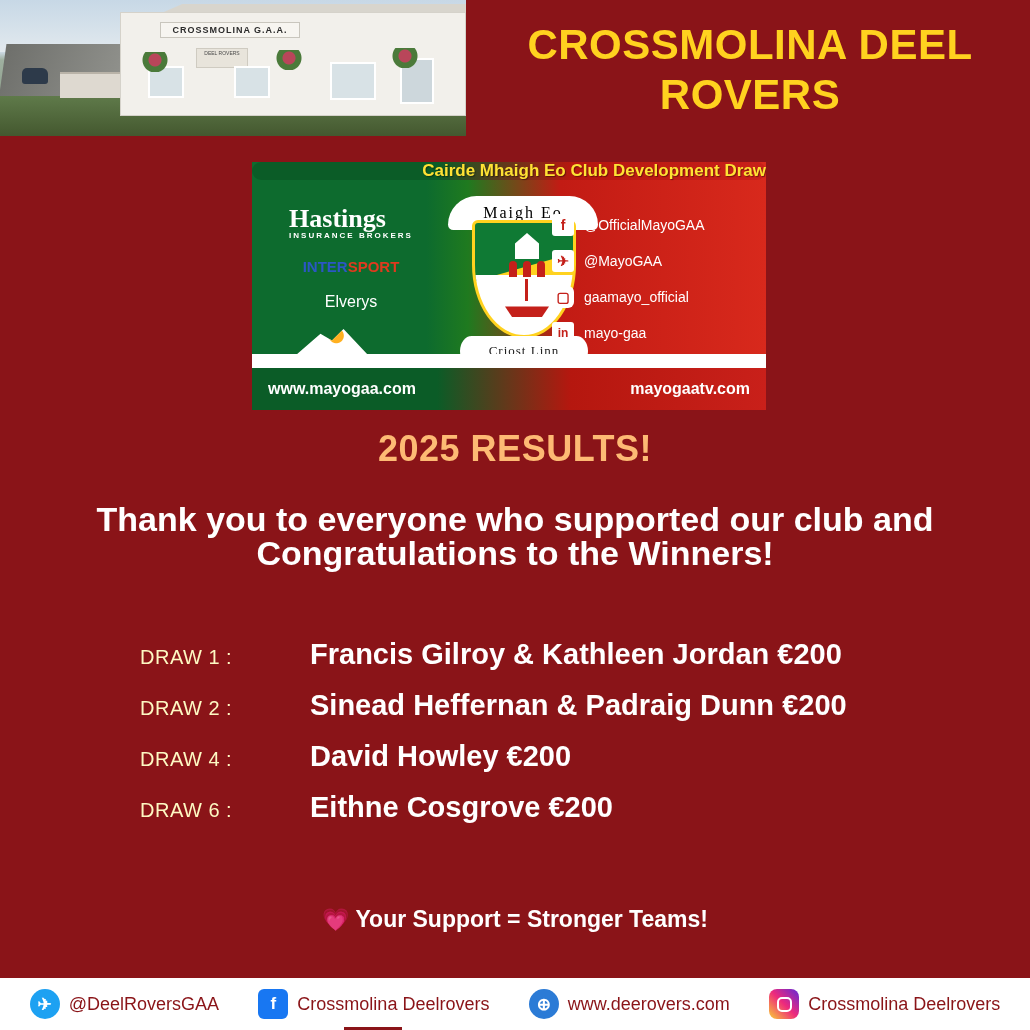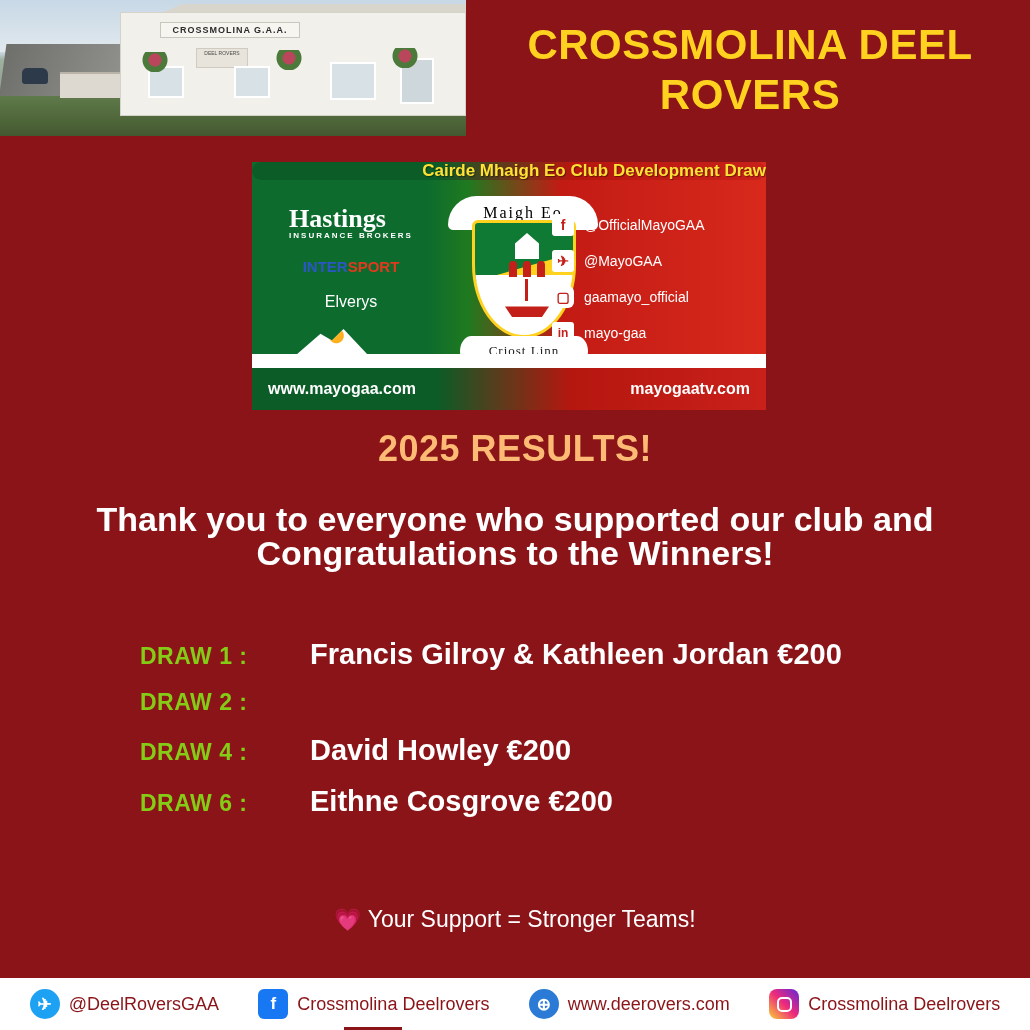--- a/index.html
+++ b/index.html
@@ -230,26 +230,26 @@
     position: absolute; top: 502px; left: 60px; width: 910px;
     text-align: center; color: #ffffff;
     font-size: 34px; font-weight: bold; line-height: 34px;
   }
   .draws {
     position: absolute; top: 638px; left: 140px; width: 850px;
   }
   .draw-row { display: flex; align-items: baseline; margin-bottom: 18px; }
   .draw-label {
     width: 170px; flex: 0 0 170px;
-    color: #84cc16; font-size: 23px; font-weight: bold; letter-spacing: 0.5px;
+    color: #fef9c3; font-size: 20px; font-weight: normal; letter-spacing: 0.5px;
   }
   .draw-winner { color: #ffffff; font-size: 29px; font-weight: bold; }
   .support {
     position: absolute; top: 906px; left: 0; width: 1030px;
-    text-align: center; color: #ffffff; font-size: 23px; font-weight: normal;
+    text-align: center; color: #ffffff; font-size: 23px; font-weight: bold;
   }
   .support .heart { color: #ff6d8f; font-size: 22px; margin-right: 6px; }
 
   
   .footer {
     position: absolute; left: 0; bottom: 0;
     width: 1030px; height: 52px;
     background: #ffffff;
     display: flex; align-items: center; justify-content: space-around;
     padding: 0 10px;
@@ -373,20 +373,21 @@
   <div class="results-title">2025 RESULTS!</div>
   <div class="thanks">Thank you to everyone who supported our club and Congratulations to the Winners!</div>
 
   <div class="draws">
     <div class="draw-row">
       <div class="draw-label">DRAW 1 :</div>
       <div class="draw-winner">Francis Gilroy &amp; Kathleen Jordan €200</div>
     </div>
     <div class="draw-row">
       <div class="draw-label">DRAW 2 :</div>
+      <div class="draw-winner">Sinead Heffernan &amp; Padraig Dunn €200</div>
     </div>
     <div class="draw-row">
       <div class="draw-label">DRAW 4 :</div>
       <div class="draw-winner">David Howley €200</div>
     </div>
     <div class="draw-row">
       <div class="draw-label">DRAW 6 :</div>
       <div class="draw-winner">Eithne Cosgrove €200</div>
     </div>
   </div>

